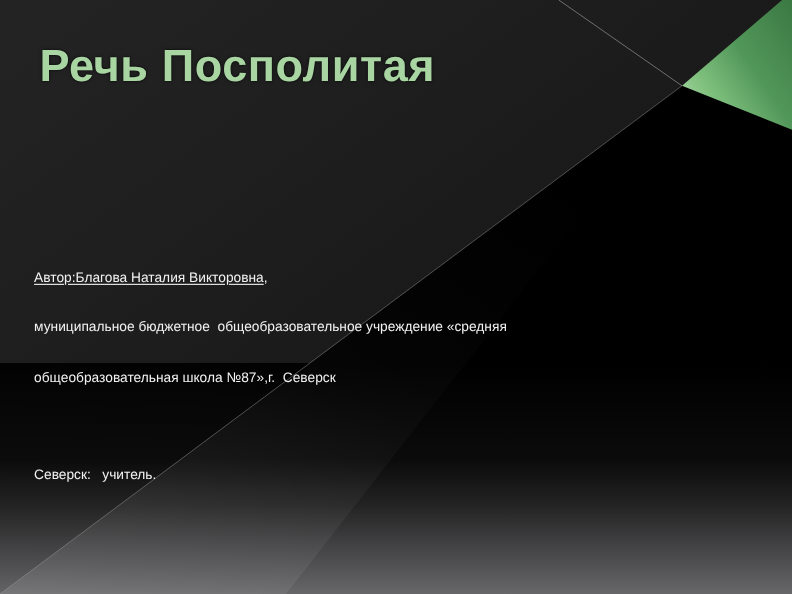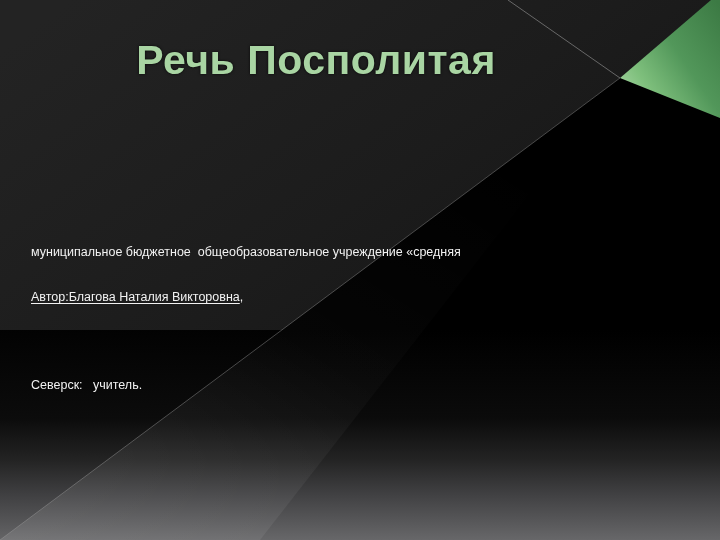--- a/index.html
+++ b/index.html
@@ -31,21 +31,20 @@
     left: 36px;
     top: 38px;
     width: 560px;
     font-size: 41px;
     font-weight: bold;
     letter-spacing: 0.5px;
     line-height: 1.12;
     color: #a9d5a3;
     text-shadow: 0 0 3px rgba(0,0,0,0.8);
     white-space: nowrap;
-    text-align: center;
   }
 
   
   .body-block {
     position: absolute;
     left: 31px;
     top: 214px;
     width: 600px;
     color: #f2f2f2;
     font-size: 12.5px;
@@ -124,22 +123,23 @@
     <line x1="620" y1="78" x2="508" y2="0" stroke="#9a9a9a" stroke-width="0.8" opacity="0.75"></line>
 
     <line x1="620" y1="78" x2="0" y2="540" stroke="#9a9a9a" stroke-width="0.8" opacity="0.55"></line>
   </svg>
 
   <div class="title">Речь Посполитая</div>
 
   <div class="body-block">
 
     <div class="para tight">
+      <span class="line"><span class="u">Автор:Благова Наталия Викторовна</span><span>,</span></span>
       <span class="line">муниципальное бюджетное  общеобразовательное учреждение «средняя</span>
-      <span class="line"><span class="u">Автор:Благова Наталия Викторовна</span><span>,</span></span>
+      <span class="line">общеобразовательная школа №87»,г.  Северск</span>
     </div>
 
     <div class="spacer-md"></div>
 
     <div class="para">
       <span class="line"><span>Северск:</span><span>   учитель.</span></span>
     </div>
 
     <div class="spacer-lg"></div>
 

